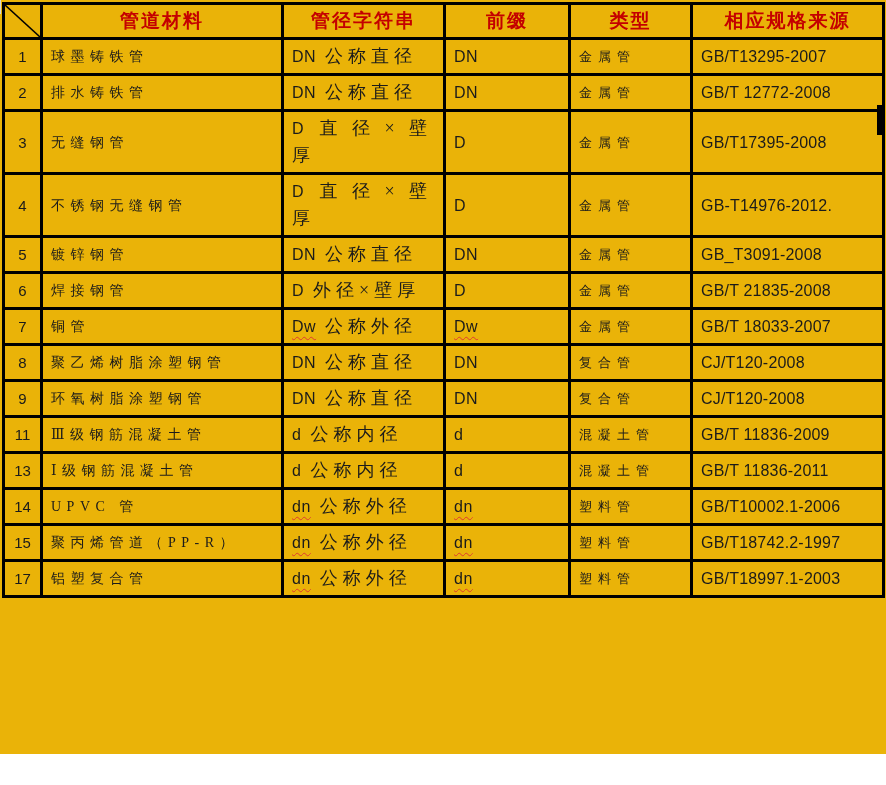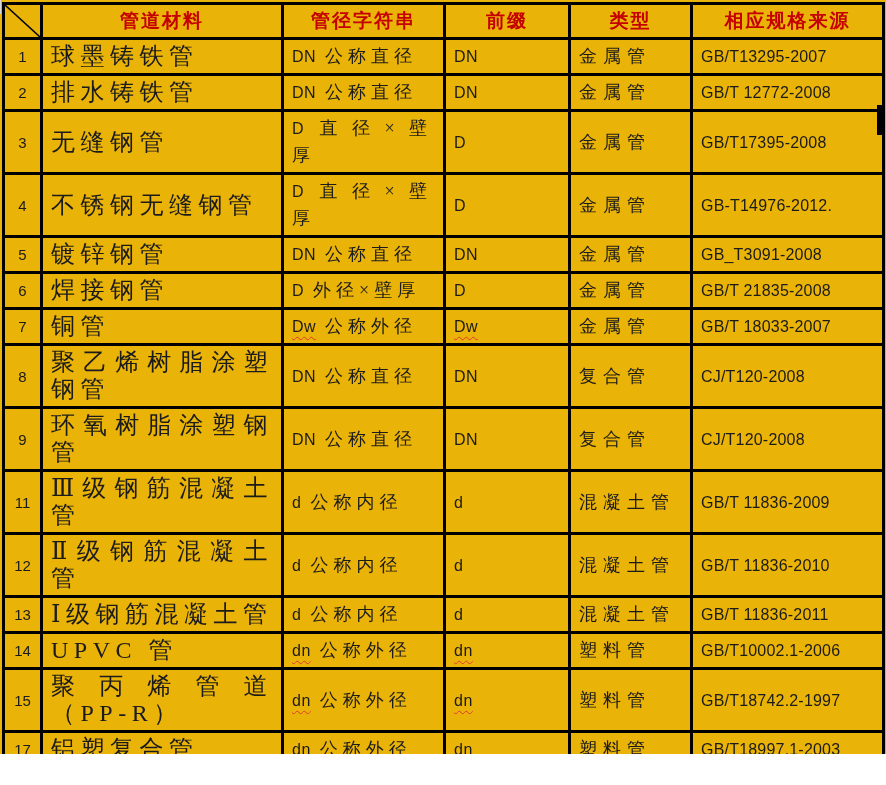--- a/index.html
+++ b/index.html
@@ -20,26 +20,26 @@
     letter-spacing:2px; padding:1px 2px;
   }
   td { line-height:27px; padding:3px 8px; }
   .c-num  { width:38px; }
   .c-mat  { width:241px; }
   .c-dia  { width:162px; }
   .c-pre  { width:125px; }
   .c-type { width:122px; }
   .c-src  { width:192px;margin-top:19px; }
   td.c-num  { text-align:center; font-family:"Liberation Sans","DejaVu Sans",sans-serif; font-size:15px; padding:3px 2px; }
-  td.c-mat  { font-size:24px; letter-spacing:5.5px; text-align:justify; }
+  td.c-mat  { font-size:14px; letter-spacing:5.5px; text-align:justify; }
   td.c-dia  { font-size:18px; letter-spacing:5px; text-align:justify; }
   td.c-dia.spread-lg { letter-spacing:8px; }
   td.c-dia .latin { font-family:"Liberation Sans","DejaVu Sans",sans-serif; font-size:16px; letter-spacing:0.5px; margin-right:9px; }
   td.c-pre  { font-family:"Liberation Sans","DejaVu Sans",sans-serif; font-size:16px; letter-spacing:0.5px; }
-  td.c-type { font-size:18px; letter-spacing:6px; }
+  td.c-type { font-size:13px; letter-spacing:6px; }
   td.c-src  { font-family:"Liberation Sans","DejaVu Sans",sans-serif; font-size:16px; letter-spacing:0.2px; }
   .squiggle {
     text-decoration-line:underline;
     text-decoration-style:wavy;
     text-decoration-color:#e03a2f;
     text-decoration-thickness:1px;
     text-underline-offset:4px;
   }
   th.corner { position:relative; padding:0; }
   th.corner svg { position:absolute; left:0; top:0; width:100%; height:100%; display:block; }
@@ -162,28 +162,20 @@
 
         <tr>
           <td class="c-num">11</td>
           <td class="c-mat">Ⅲ级钢筋混凝土管</td>
           <td class="c-dia"><span class="latin">d</span><span class="cjk">公称内径</span></td>
           <td class="c-pre"><span class="latin">d</span></td>
           <td class="c-type">混凝土管</td>
           <td class="c-src">GB/T 11836-2009</td>
         </tr>
 
-        <tr>
-          <td class="c-num">12</td>
-          <td class="c-mat">Ⅱ级钢筋混凝土管</td>
-          <td class="c-dia"><span class="latin">d</span><span class="cjk">公称内径</span></td>
-          <td class="c-pre"><span class="latin">d</span></td>
-          <td class="c-type">混凝土管</td>
-          <td class="c-src">GB/T 11836-2010</td>
-        </tr>
 
         <tr>
           <td class="c-num">13</td>
           <td class="c-mat">Ⅰ级钢筋混凝土管</td>
           <td class="c-dia"><span class="latin">d</span><span class="cjk">公称内径</span></td>
           <td class="c-pre"><span class="latin">d</span></td>
           <td class="c-type">混凝土管</td>
           <td class="c-src">GB/T 11836-2011</td>
         </tr>
 

